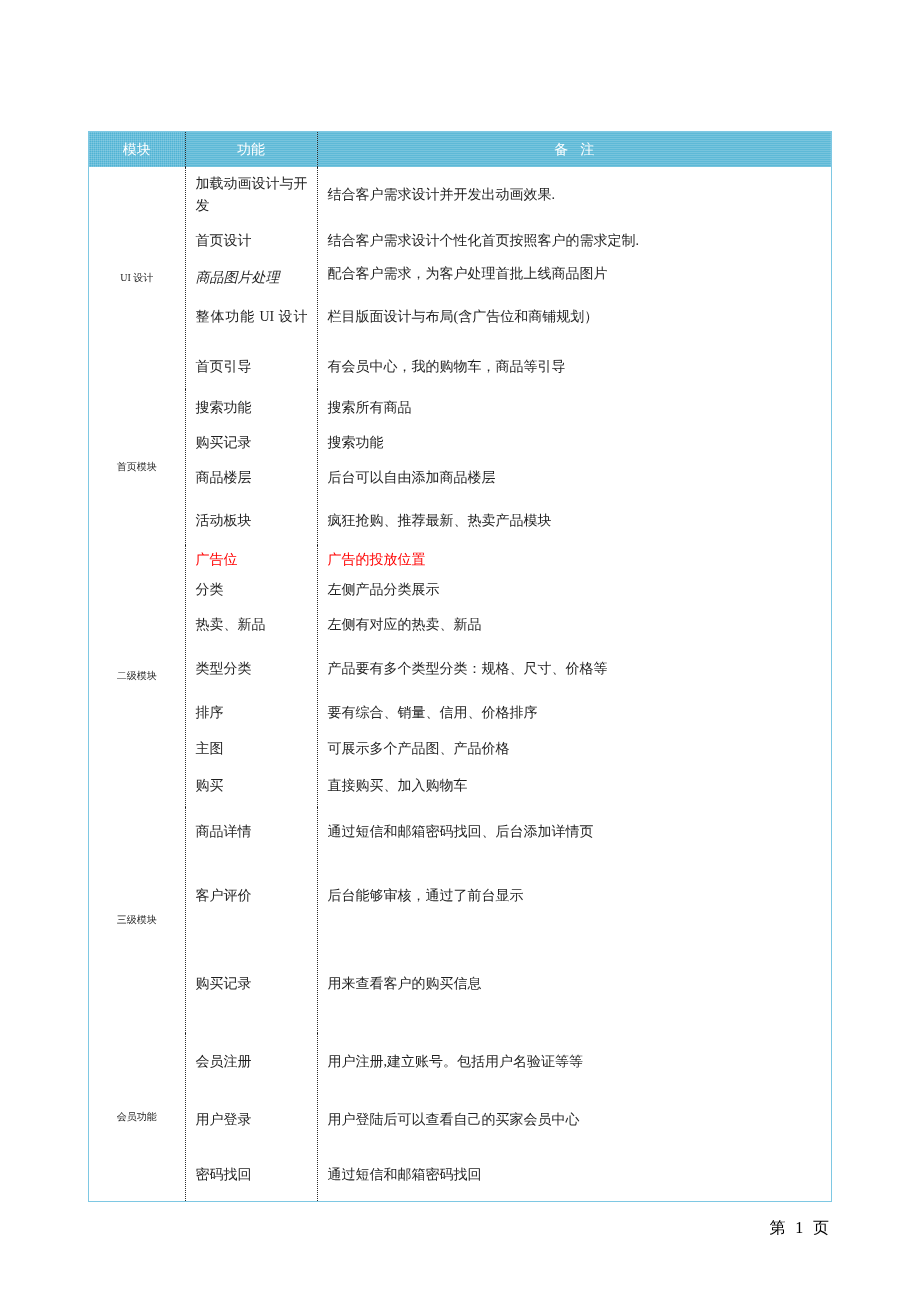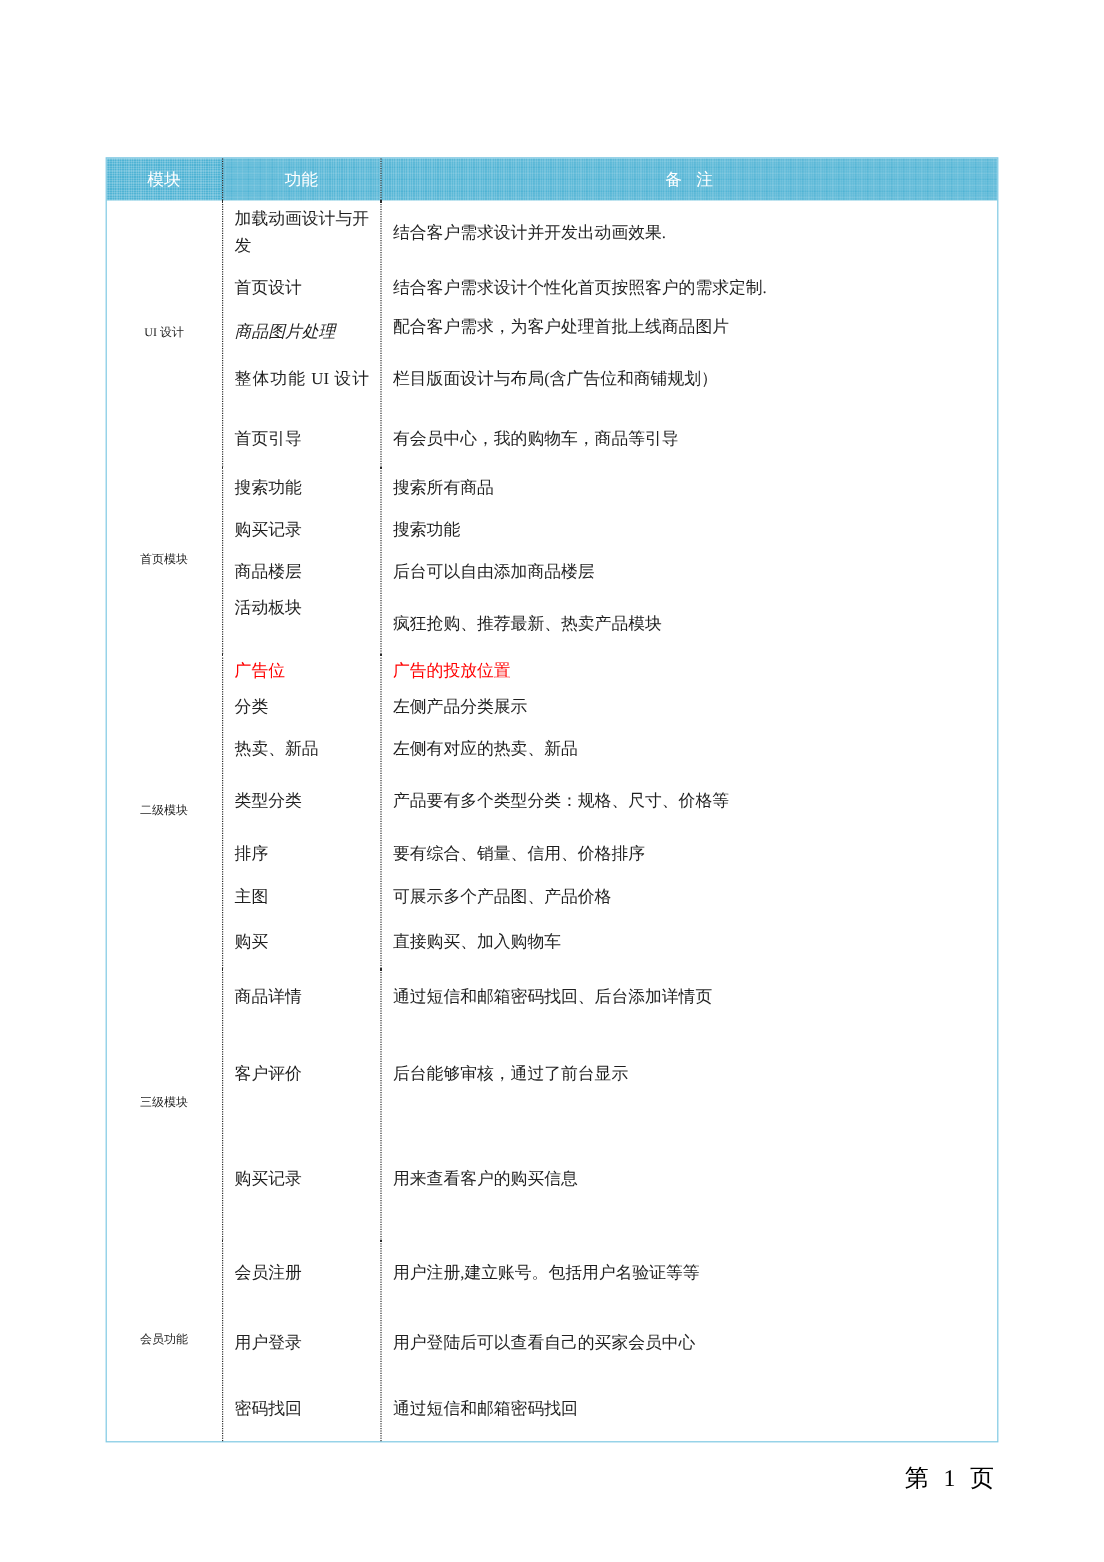--- a/index.html
+++ b/index.html
@@ -115,21 +115,21 @@
   .red { color: #ff0000; }
 
   
   .linebox { display: block; }
 
   
   .footer {
     position: absolute;
     right: 88px;
     top: 1218px;
-    font-size: 20px;
+    font-size: 16px;
     color: #000;
   }
   .footer .sp { letter-spacing: 0.18em; }
 </style>
 </head>
 <body>
 
 <div class="page">
 
 
@@ -196,21 +196,21 @@
             <td class="cell-func">
               <div class="linebox" style="min-height: 38px; display: flex; align-items: center;">
                 <span class="func-txt nojust">搜索功能</span>
               </div>
               <div class="linebox" style="min-height: 32px; display: flex; align-items: center;">
                 <span class="func-txt nojust">购买记录</span>
               </div>
               <div class="linebox" style="min-height: 38px; display: flex; align-items: center;">
                 <span class="func-txt nojust">商品楼层</span>
               </div>
-              <div class="linebox" style="min-height: 48px; display: flex; ">
+              <div class="linebox" style="min-height: 48px; display: flex; align-items: center;">
                 <span class="func-txt nojust">活动板块</span>
               </div>
             </td>
             <td class="cell-remark">
               <div class="linebox" style="min-height: 38px; display: flex; align-items: center;">
                 <span class="remark-txt">搜索所有商品</span>
               </div>
               <div class="linebox" style="min-height: 32px; display: flex; align-items: center;">
                 <span class="remark-txt">搜索功能</span>
               </div>

